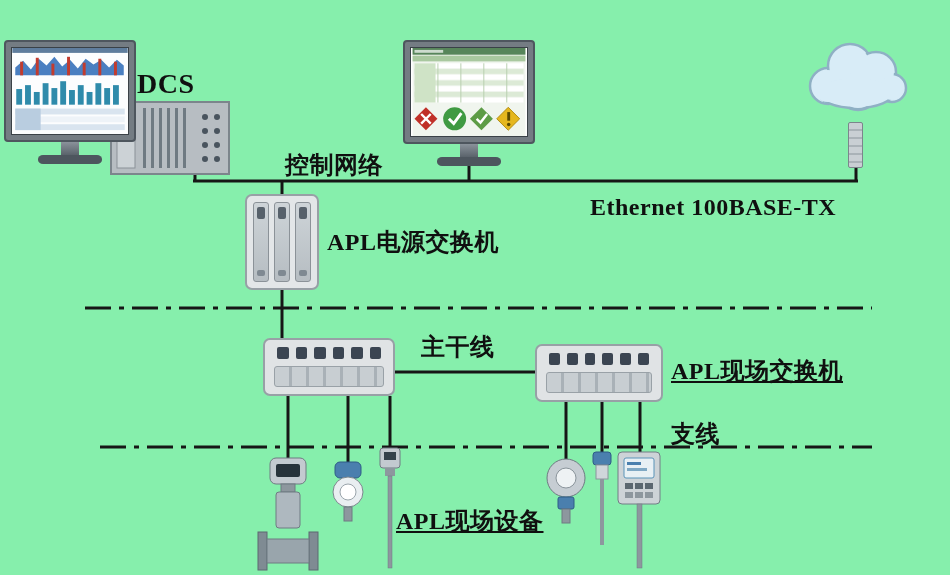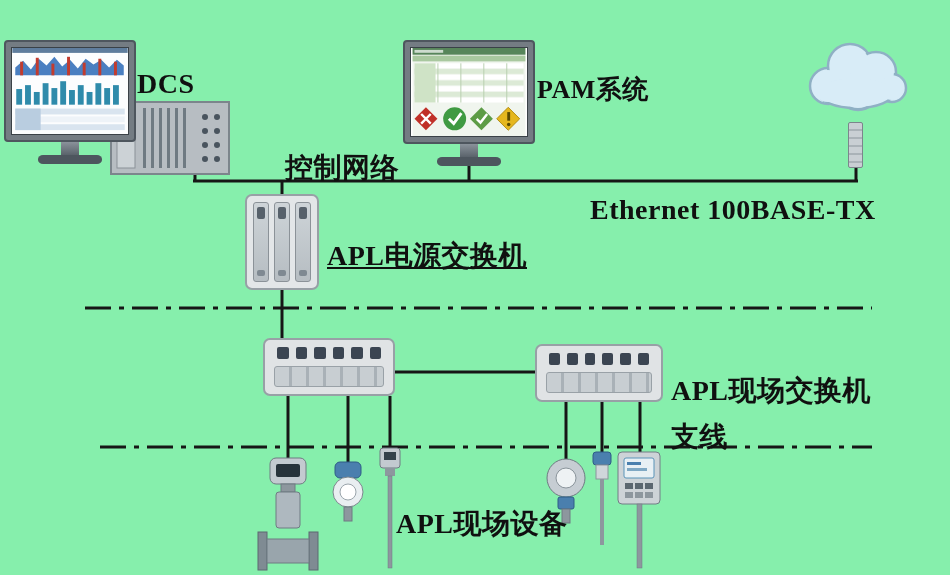--- a/index.html
+++ b/index.html
@@ -4,21 +4,21 @@
 <style>
   * { margin:0; padding:0; box-sizing:border-box; }
   html,body { background:#ffffff; }
   body { font-family:"Liberation Serif","DejaVu Serif",serif; }
   #canvas { position:relative; width:950px; height:575px; background:#86efac; overflow:hidden; }
 
   
   #wires { position:absolute; left:0; top:0; width:950px; height:575px; pointer-events:none; }
 
   
-  .lbl { position:absolute; font-weight:700; color:#101010; white-space:nowrap; font-size:28px; letter-spacing:0.5px; }
+  .lbl { position:absolute; font-weight:700; color:#101010; white-space:nowrap; font-size:24px; letter-spacing:0.5px; }
 
   
   .monitor { position:absolute; }
   .m-frame { background:#747c83; border:2px solid #4e565e; border-radius:4px; padding:5px; }
   .m-screen { display:block; border:1px solid #3a4147; background:#fff; }
   .m-neck { width:18px; height:13px; background:linear-gradient(#8a929a,#5a636b); margin:0 auto; }
   .m-base { width:64px; height:9px; background:#4d565e; border-radius:5px/4px; margin:0 auto; }
 
   
   .gateway { position:absolute; width:15px; height:46px;
@@ -272,21 +272,21 @@
         <rect x="19" y="33" width="8" height="6" fill="#5b6770"></rect>
       <rect x="29" y="33" width="8" height="6" fill="#5b6770"></rect>
         <rect x="9" y="42" width="8" height="6" fill="#8d979e"></rect>
       <rect x="19" y="42" width="8" height="6" fill="#8d979e"></rect>
         <rect x="29" y="42" width="8" height="6" fill="#8d979e"></rect>
     </g>
     <rect x="21" y="54" width="5" height="64" fill="#8d979e" stroke="#6f7a82" stroke-width="0.5"></rect>
   </svg>
 
   <div class="lbl" style="left:137px;top:68px;font-size:28px;">DCS</div>
-  <div class="lbl" style="left:537px;top:72px;font-size:26px;">PAM系统</div>
   <div class="lbl" style="left:285px;top:149px;">控制网络</div>
   <div class="lbl" style="left:590px;top:194px;">Ethernet 100BASE-TX</div>
-  <div class="lbl" style="left:327px;top:237px;text-decoration:underline;">APL电源交换机</div>
-  <div class="lbl" style="left:671px;top:372px;">APL现场交换机</div>
+  <div class="lbl" style="left:327px;top:226px;">APL电源交换机</div>
+  <div class="lbl" style="left:421px;top:331px;">主干线</div>
+  <div class="lbl" style="left:671px;top:355px;text-decoration:underline;">APL现场交换机</div>
   <div class="lbl" style="left:671px;top:418px;">支线</div>
-  <div class="lbl" style="left:396px;top:505px;">APL现场设备</div>
+  <div class="lbl" style="left:396px;top:505px;text-decoration:underline;">APL现场设备</div>
 
 </div>
 
 </body></html>

